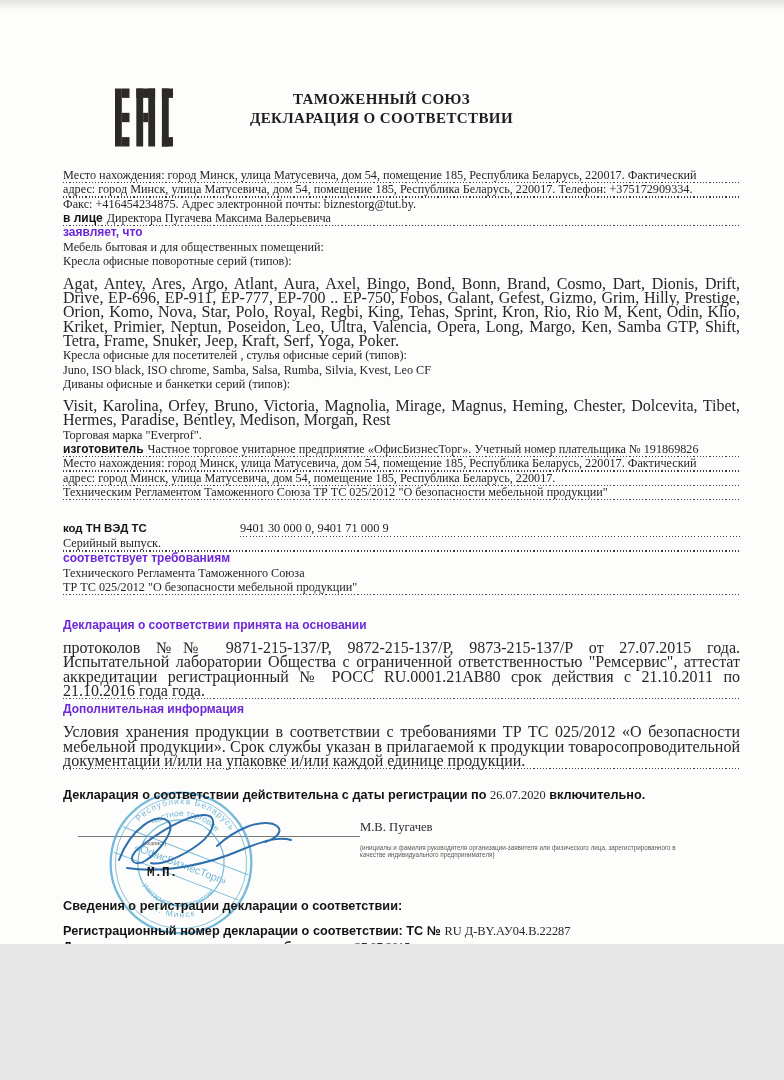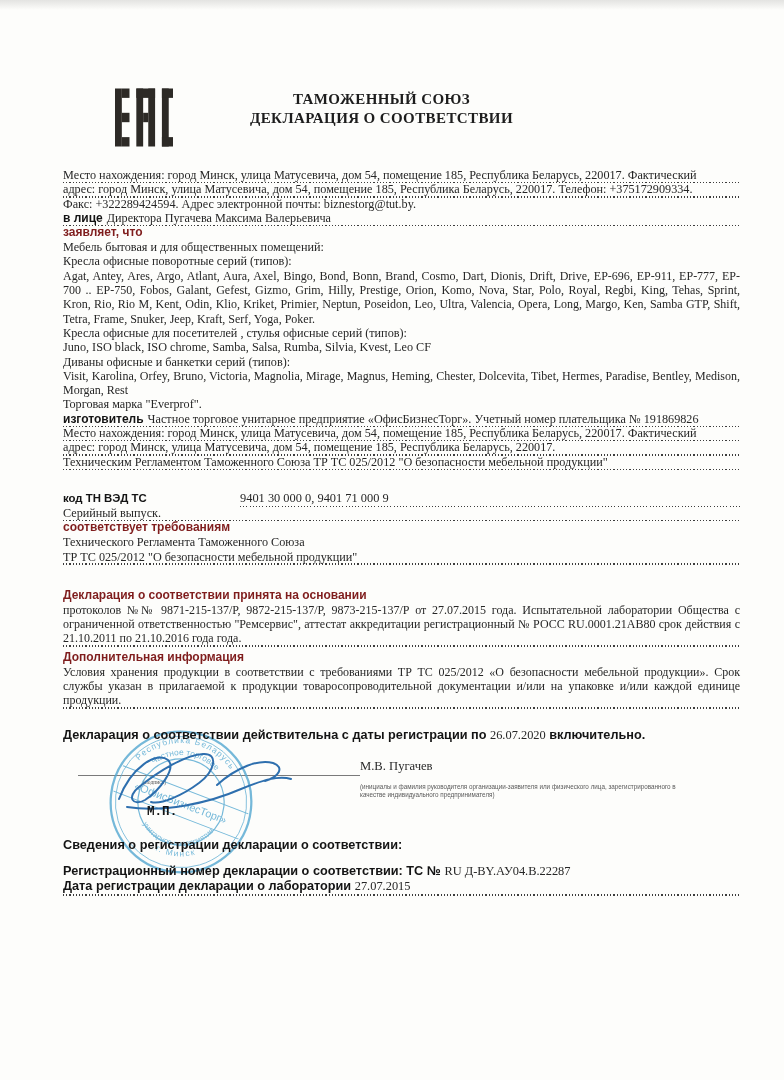--- a/index.html
+++ b/index.html
@@ -1,35 +1,35 @@
 <!DOCTYPE html>
 <html><head>
 <meta charset="utf-8">
 <style>
   html,body{margin:0;padding:0;background:#e8e8e8;}
   .page{
-    position:relative;width:784px;height:1080px;margin:0 auto;
+    position:relative;width:784px;height:944px;margin:0 auto;
     background:#fdfdfb;overflow:hidden;
     font-family:"Liberation Serif",serif;color:#262626;
   }
   .page::before{content:"";position:absolute;left:0;top:0;right:0;height:10px;
     background:linear-gradient(#e3e3e1,rgba(255,255,255,0));}
   .content{position:absolute;left:63px;top:0;width:677px;}
   
   .hdr{position:relative;height:168px;}
   .eac{position:absolute;left:52px;top:84px;}
   .titles{position:absolute;left:0;right:40px;top:90px;text-align:center;
     font-weight:bold;font-size:15px;line-height:19px;letter-spacing:.4px;color:#1d1d1d;}
   
   .row{white-space:nowrap;line-height:14.3px;font-size:12.2px;}
-  .para{text-align:justify;line-height:14.3px;font-size:12px;}
+  .para{text-align:justify;line-height:14.3px;font-size:16px;margin-top:8px;}
   .dot{position:relative;}
   .dot::after{content:"";position:absolute;left:0;right:0;bottom:-1px;height:1.4px;
     background-image:repeating-linear-gradient(90deg,#3c3c3c 0 1.1px,rgba(0,0,0,0) 1.1px 3.2px);}
-  .bs{font-family:"Liberation Sans",sans-serif;font-weight:bold;font-size:12px;color:#7f1d1d;line-height:15px;}
+  .bs{font-family:"Liberation Sans",sans-serif;font-weight:bold;font-size:12px;color:#6d28d9;line-height:15px;}
   .bs2{font-family:"Liberation Sans",sans-serif;font-weight:bold;font-size:11.4px;color:#141414;line-height:15px;}
   .bs3{font-family:"Liberation Sans",sans-serif;font-weight:bold;font-size:12.7px;color:#141414;line-height:15.5px;}
   b.lbl{font-family:"Liberation Sans",sans-serif;font-weight:bold;font-size:12px;color:#141414;margin-right:4px;}
   .serif-in{font-family:"Liberation Serif",serif;font-weight:normal;font-size:12.4px;color:#262626;}
   .tnved{display:flex;align-items:baseline;}
   .tnved .tl{flex:0 0 177px;}
   .tnved .tv{flex:1 1 auto;font-size:12.4px;}
   .mt12{margin-top:12px}.mt22{margin-top:22px}.mt24{margin-top:24px}
   .mt4{margin-top:4px}.mt20{margin-top:20px}.mt10{margin-top:10px}
   .rel{position:relative;z-index:3;}
@@ -70,21 +70,21 @@
         </g>
       </svg>
       <div class="titles">
         <div>ТАМОЖЕННЫЙ СОЮЗ</div>
         <div>ДЕКЛАРАЦИЯ О СООТВЕТСТВИИ</div>
       </div>
     </header>
 
     <div class="row dot">Место нахождения: город Минск, улица Матусевича, дом 54, помещение 185, Республика Беларусь, 220017. Фактический</div>
     <div class="row dot">адрес: город Минск, улица Матусевича, дом 54, помещение 185, Республика Беларусь, 220017. Телефон: +375172909334.</div>
-    <div class="row">Факс: +322289424594. Адрес электронной почты: biznestorg@tut.by.</div>
+    <div class="row">Факс: +416454234875. Адрес электронной почты: biznestorg@tut.by.</div>
     <div class="row dot"><b class="lbl">в лице</b><span>Директора Пугачева Максима Валерьевича</span></div>
     <div class="row bs">заявляет, что</div>
 
     <div class="row">Мебель бытовая и для общественных помещений:</div>
     <div class="row">Кресла офисные поворотные серий (типов):</div>
     <div class="para">Agat, Antey, Ares, Argo, Atlant, Aura, Axel, Bingo, Bond, Bonn, Brand, Cosmo, Dart, Dionis, Drift, Drive, EP-696, EP-911, EP-777, EP-700 .. EP-750, Fobos, Galant, Gefest, Gizmo, Grim, Hilly, Prestige, Orion, Komo, Nova, Star, Polo, Royal, Regbi, King, Tehas, Sprint, Kron, Rio, Rio M, Kent, Odin, Klio, Kriket, Primier, Neptun, Poseidon, Leo, Ultra, Valencia, Opera, Long, Margo, Ken, Samba GTP, Shift, Tetra, Frame, Snuker, Jeep, Kraft, Serf, Yoga, Poker.</div>
     <div class="row">Кресла офисные для посетителей , стулья офисные серий (типов):</div>
     <div class="row">Juno, ISO black, ISO chrome, Samba, Salsa, Rumba, Silvia, Kvest, Leo CF</div>
     <div class="row">Диваны офисные и банкетки серий (типов):</div>
     <div class="para">Visit, Karolina, Orfey, Bruno, Victoria, Magnolia, Mirage, Magnus, Heming, Chester, Dolcevita, Tibet, Hermes, Paradise, Bentley, Medison, Morgan, Rest</div>

